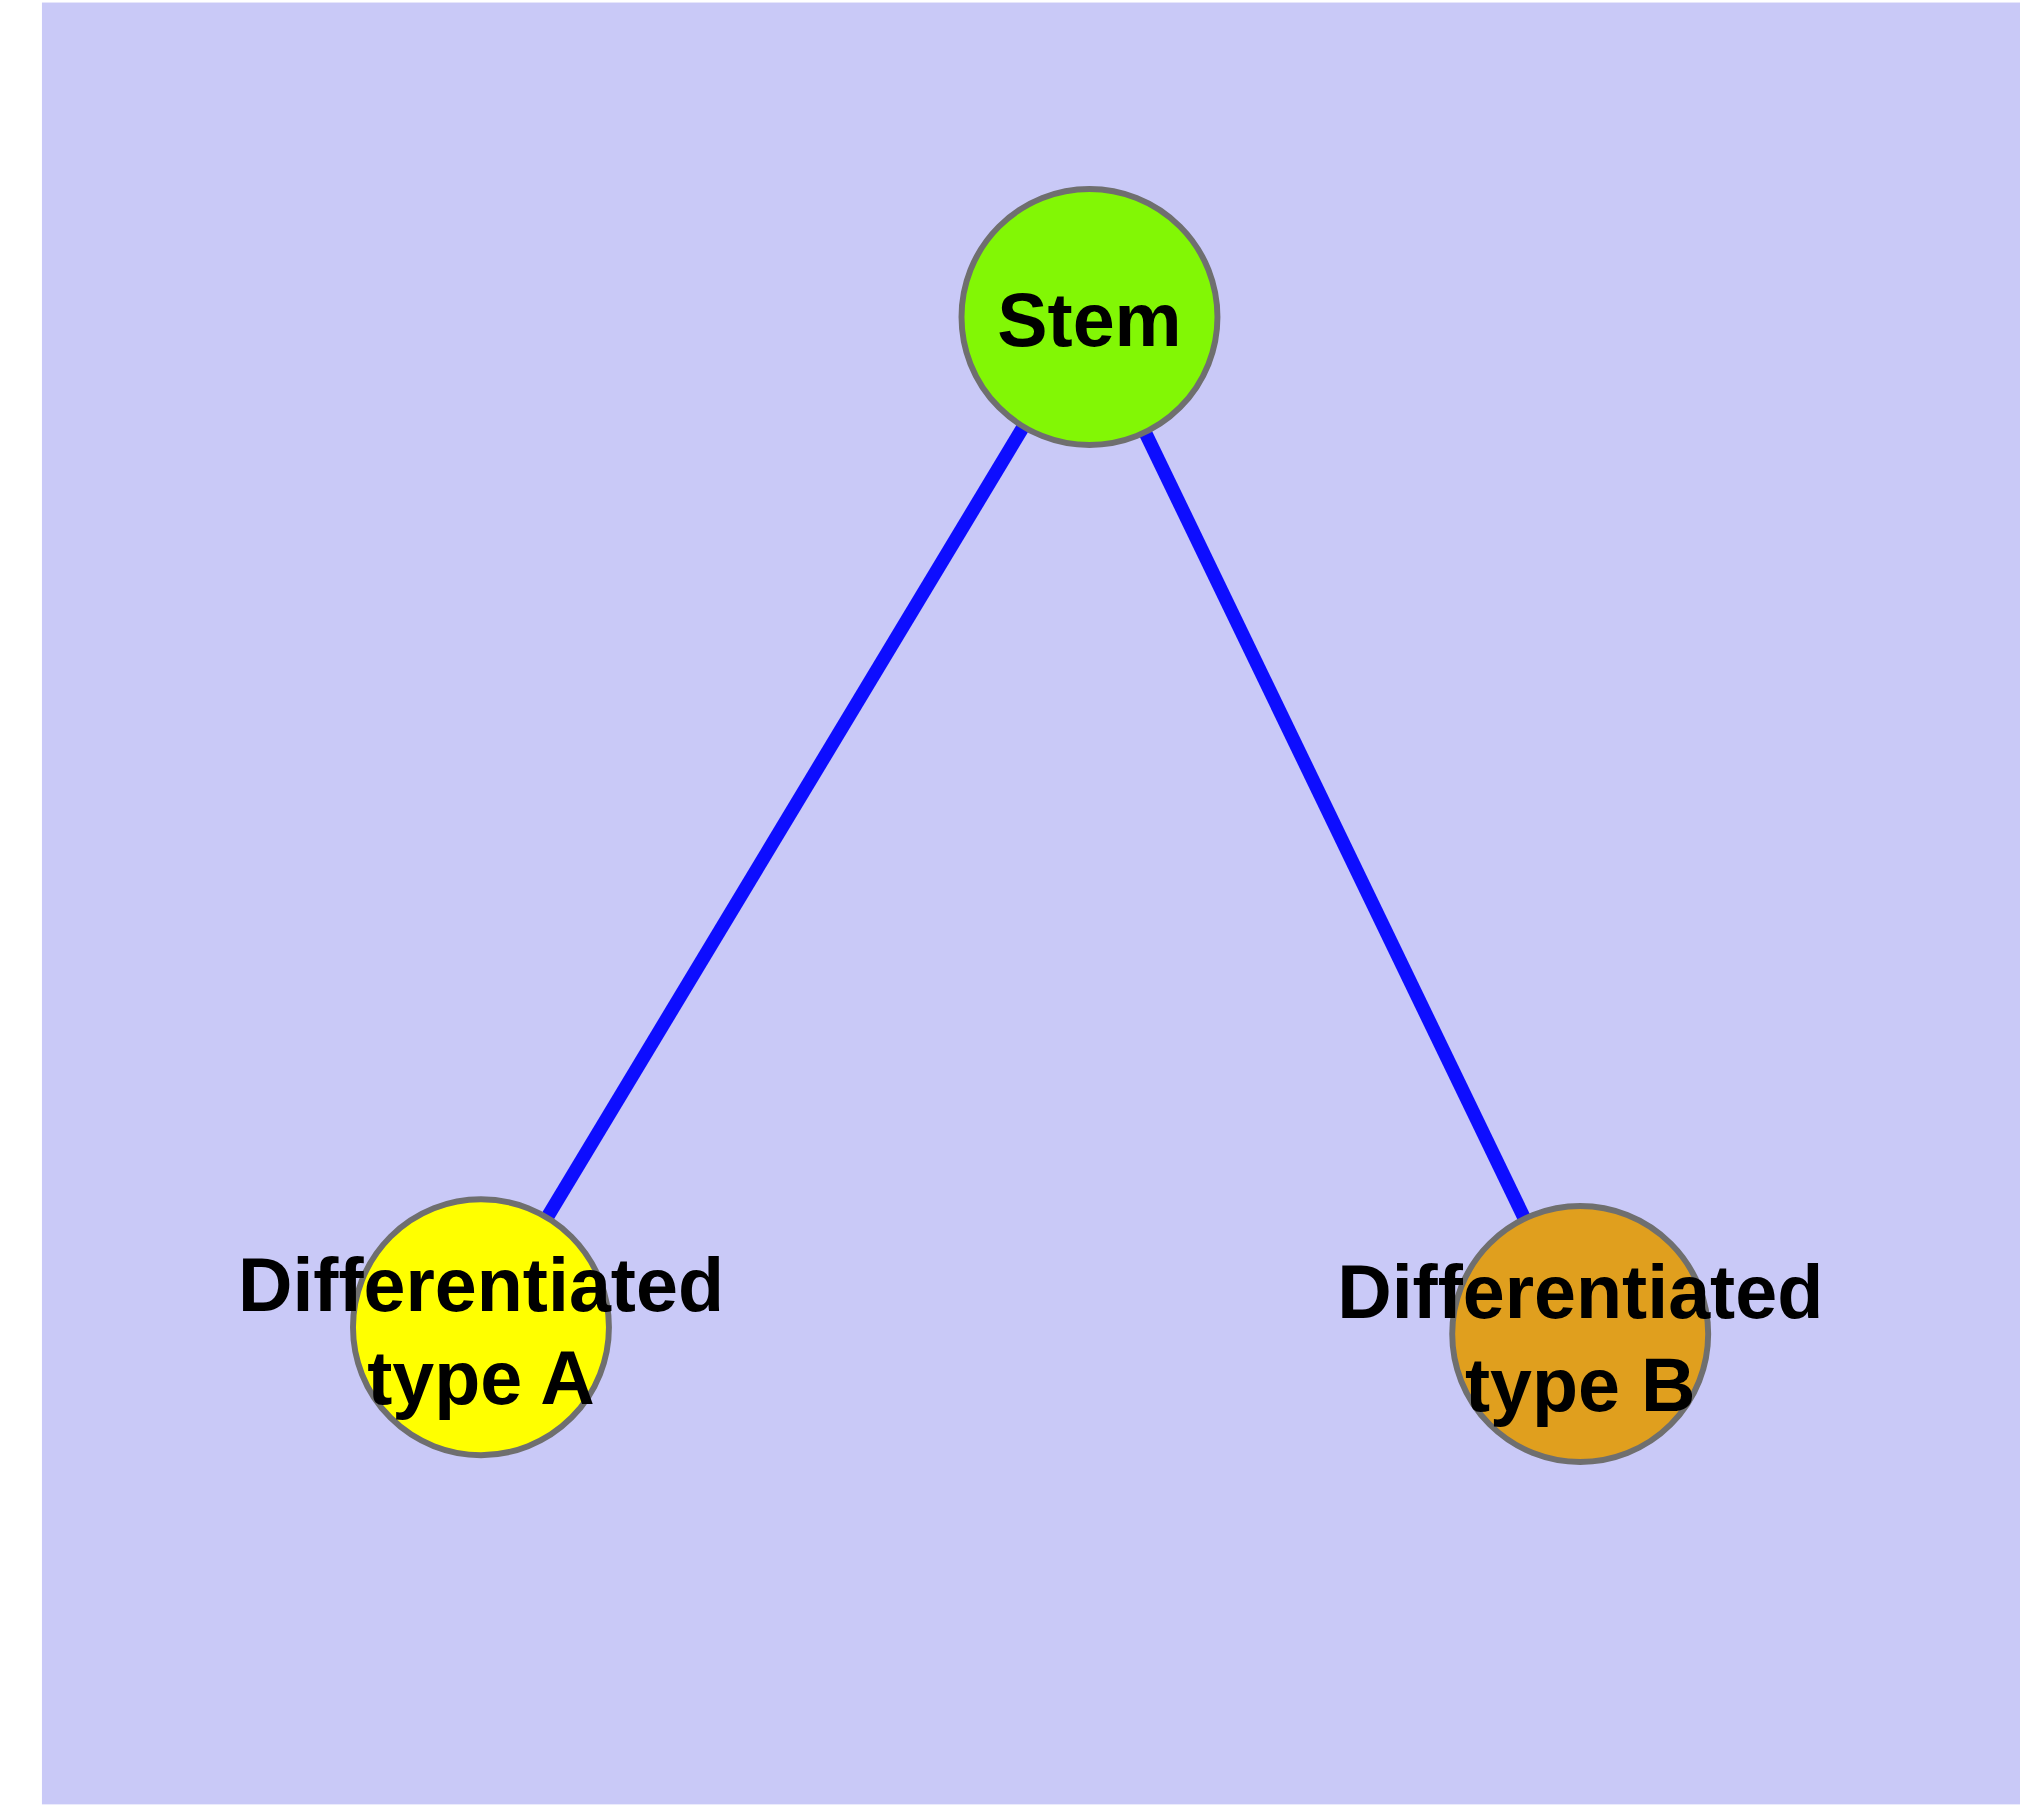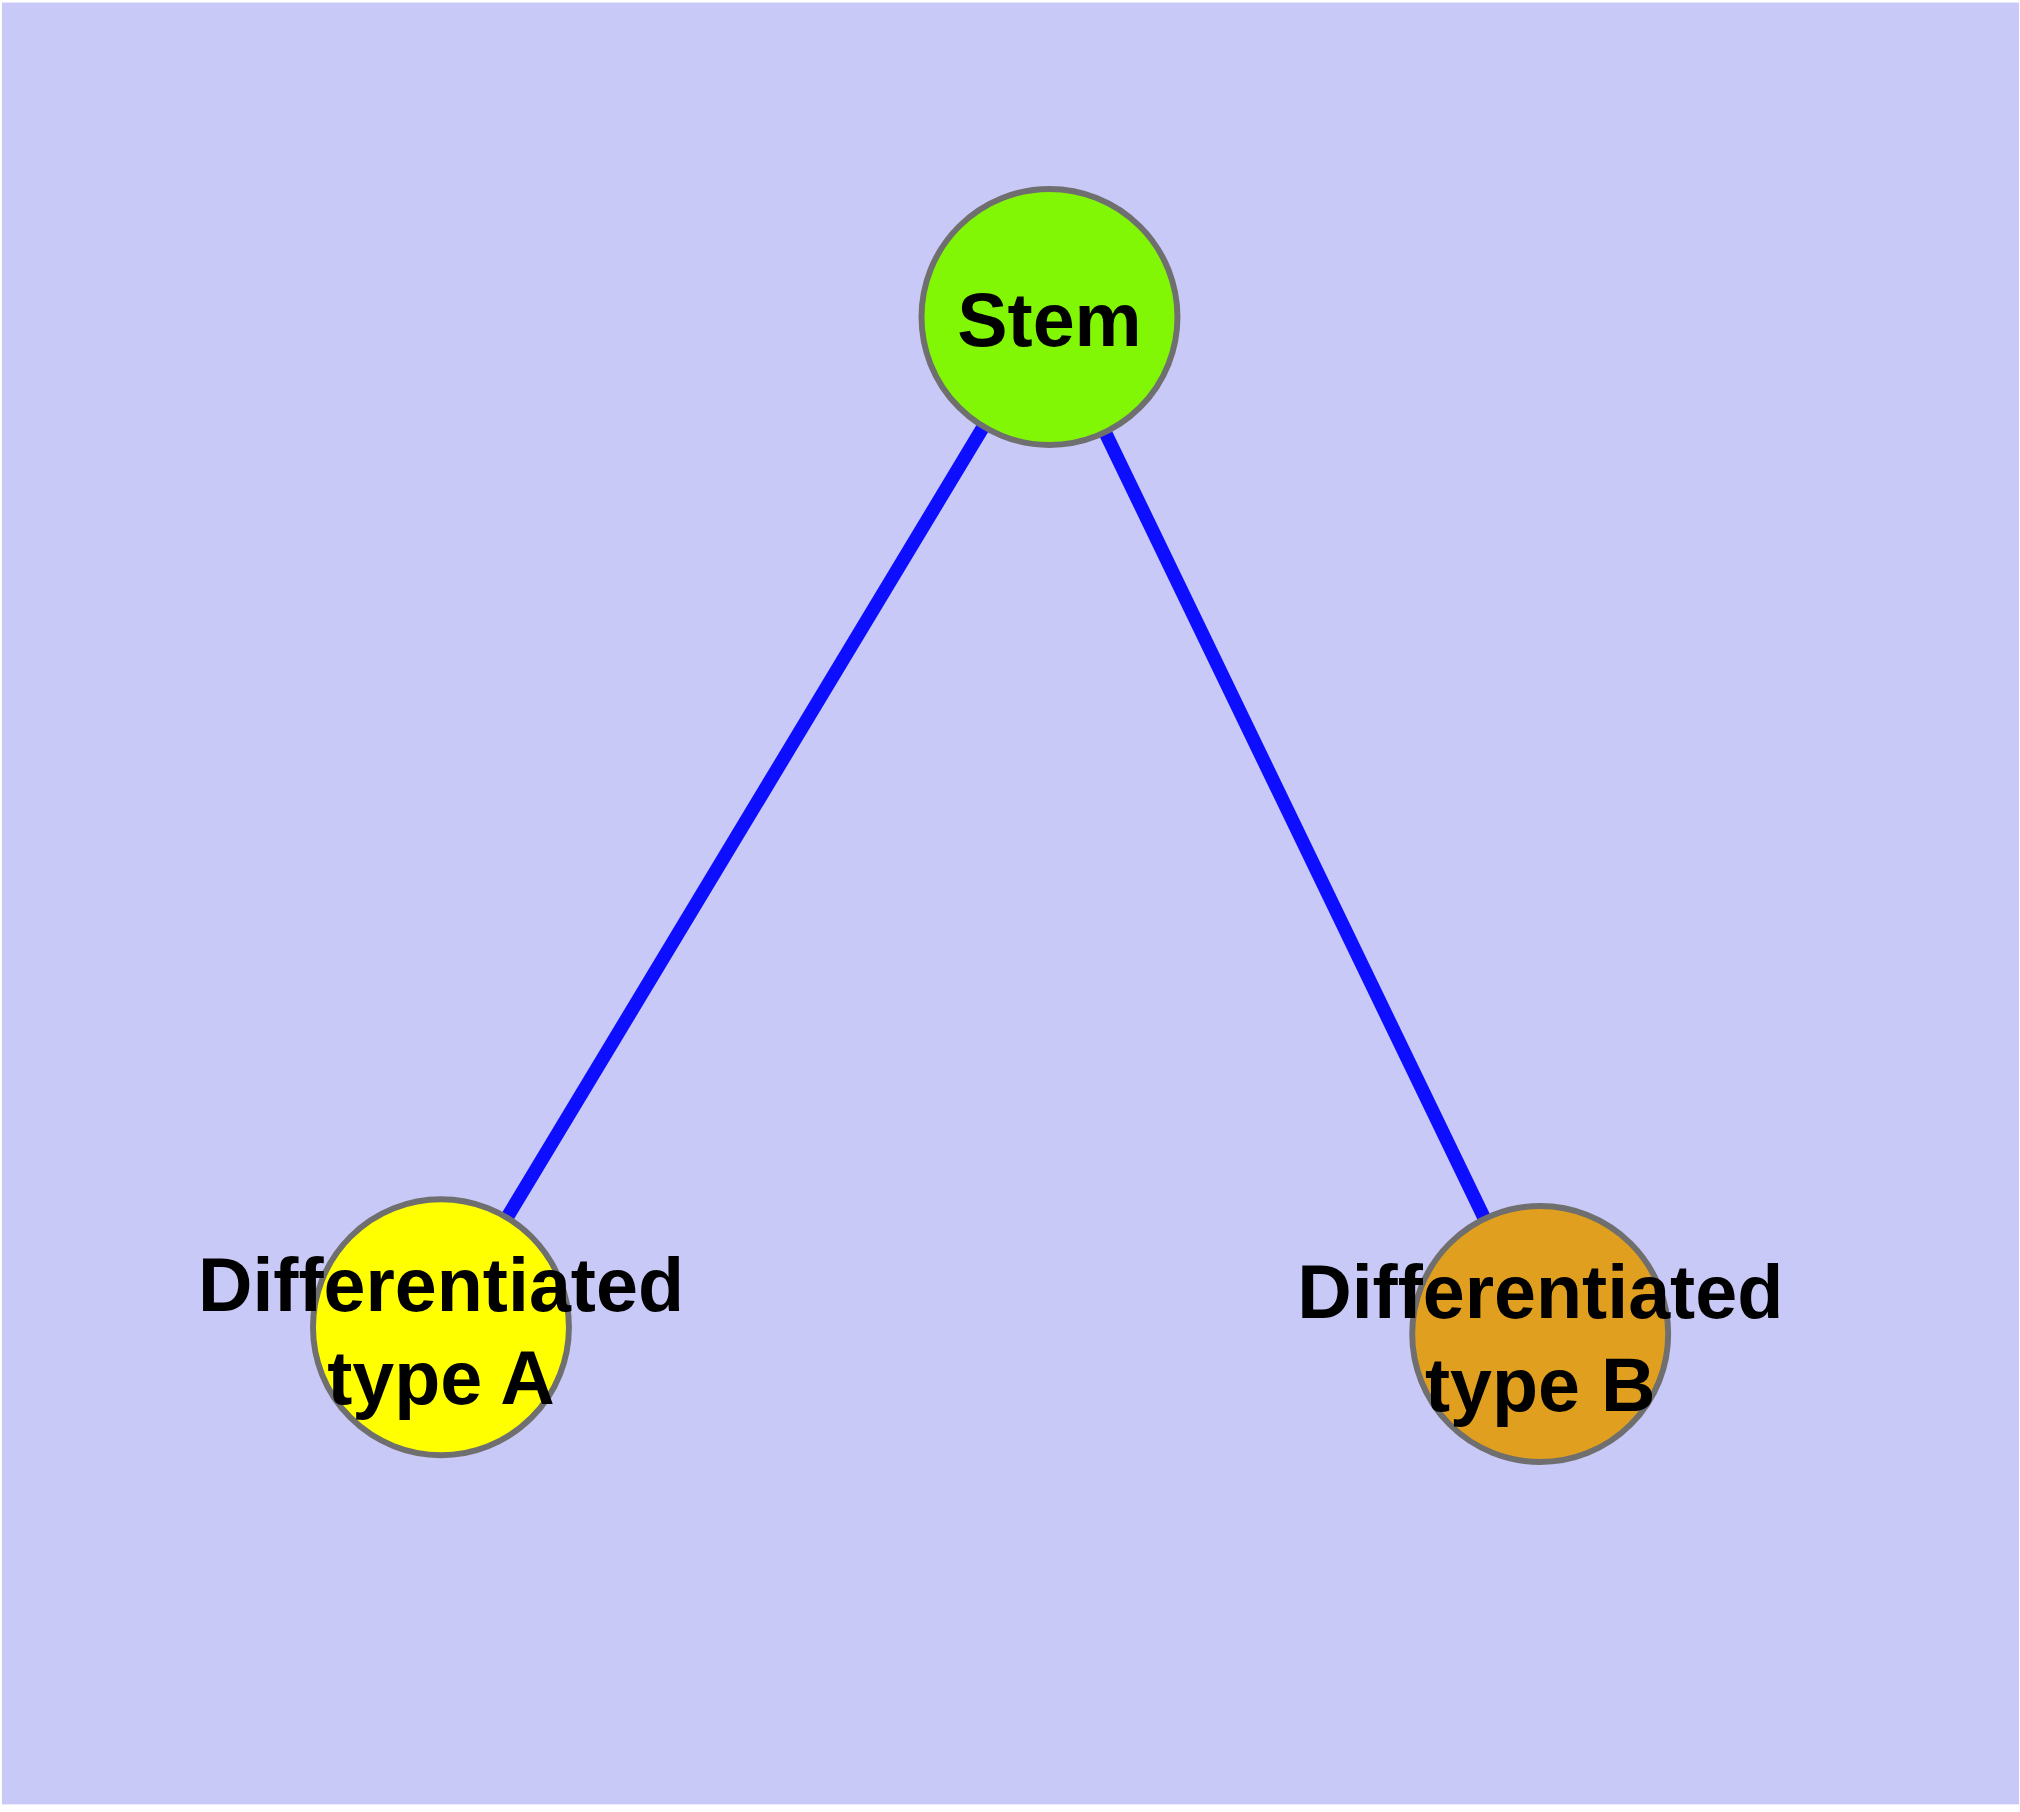--- a/index.html
+++ b/index.html
@@ -10,20 +10,21 @@
       width: 2021px;
       height: 1812px;
       background: #ffffff;
       font-family: "Liberation Sans", sans-serif;
       overflow: hidden;
     }
     .stage {
       position: relative;
       width: 1708px;
       height: 1812px;
+      margin-left: 40px;
     }
     svg.graph {
       position: absolute;
       left: 0;
       top: 0;
       display: block;
     }
     .node-circle {
       stroke-width: 7px;
     }

